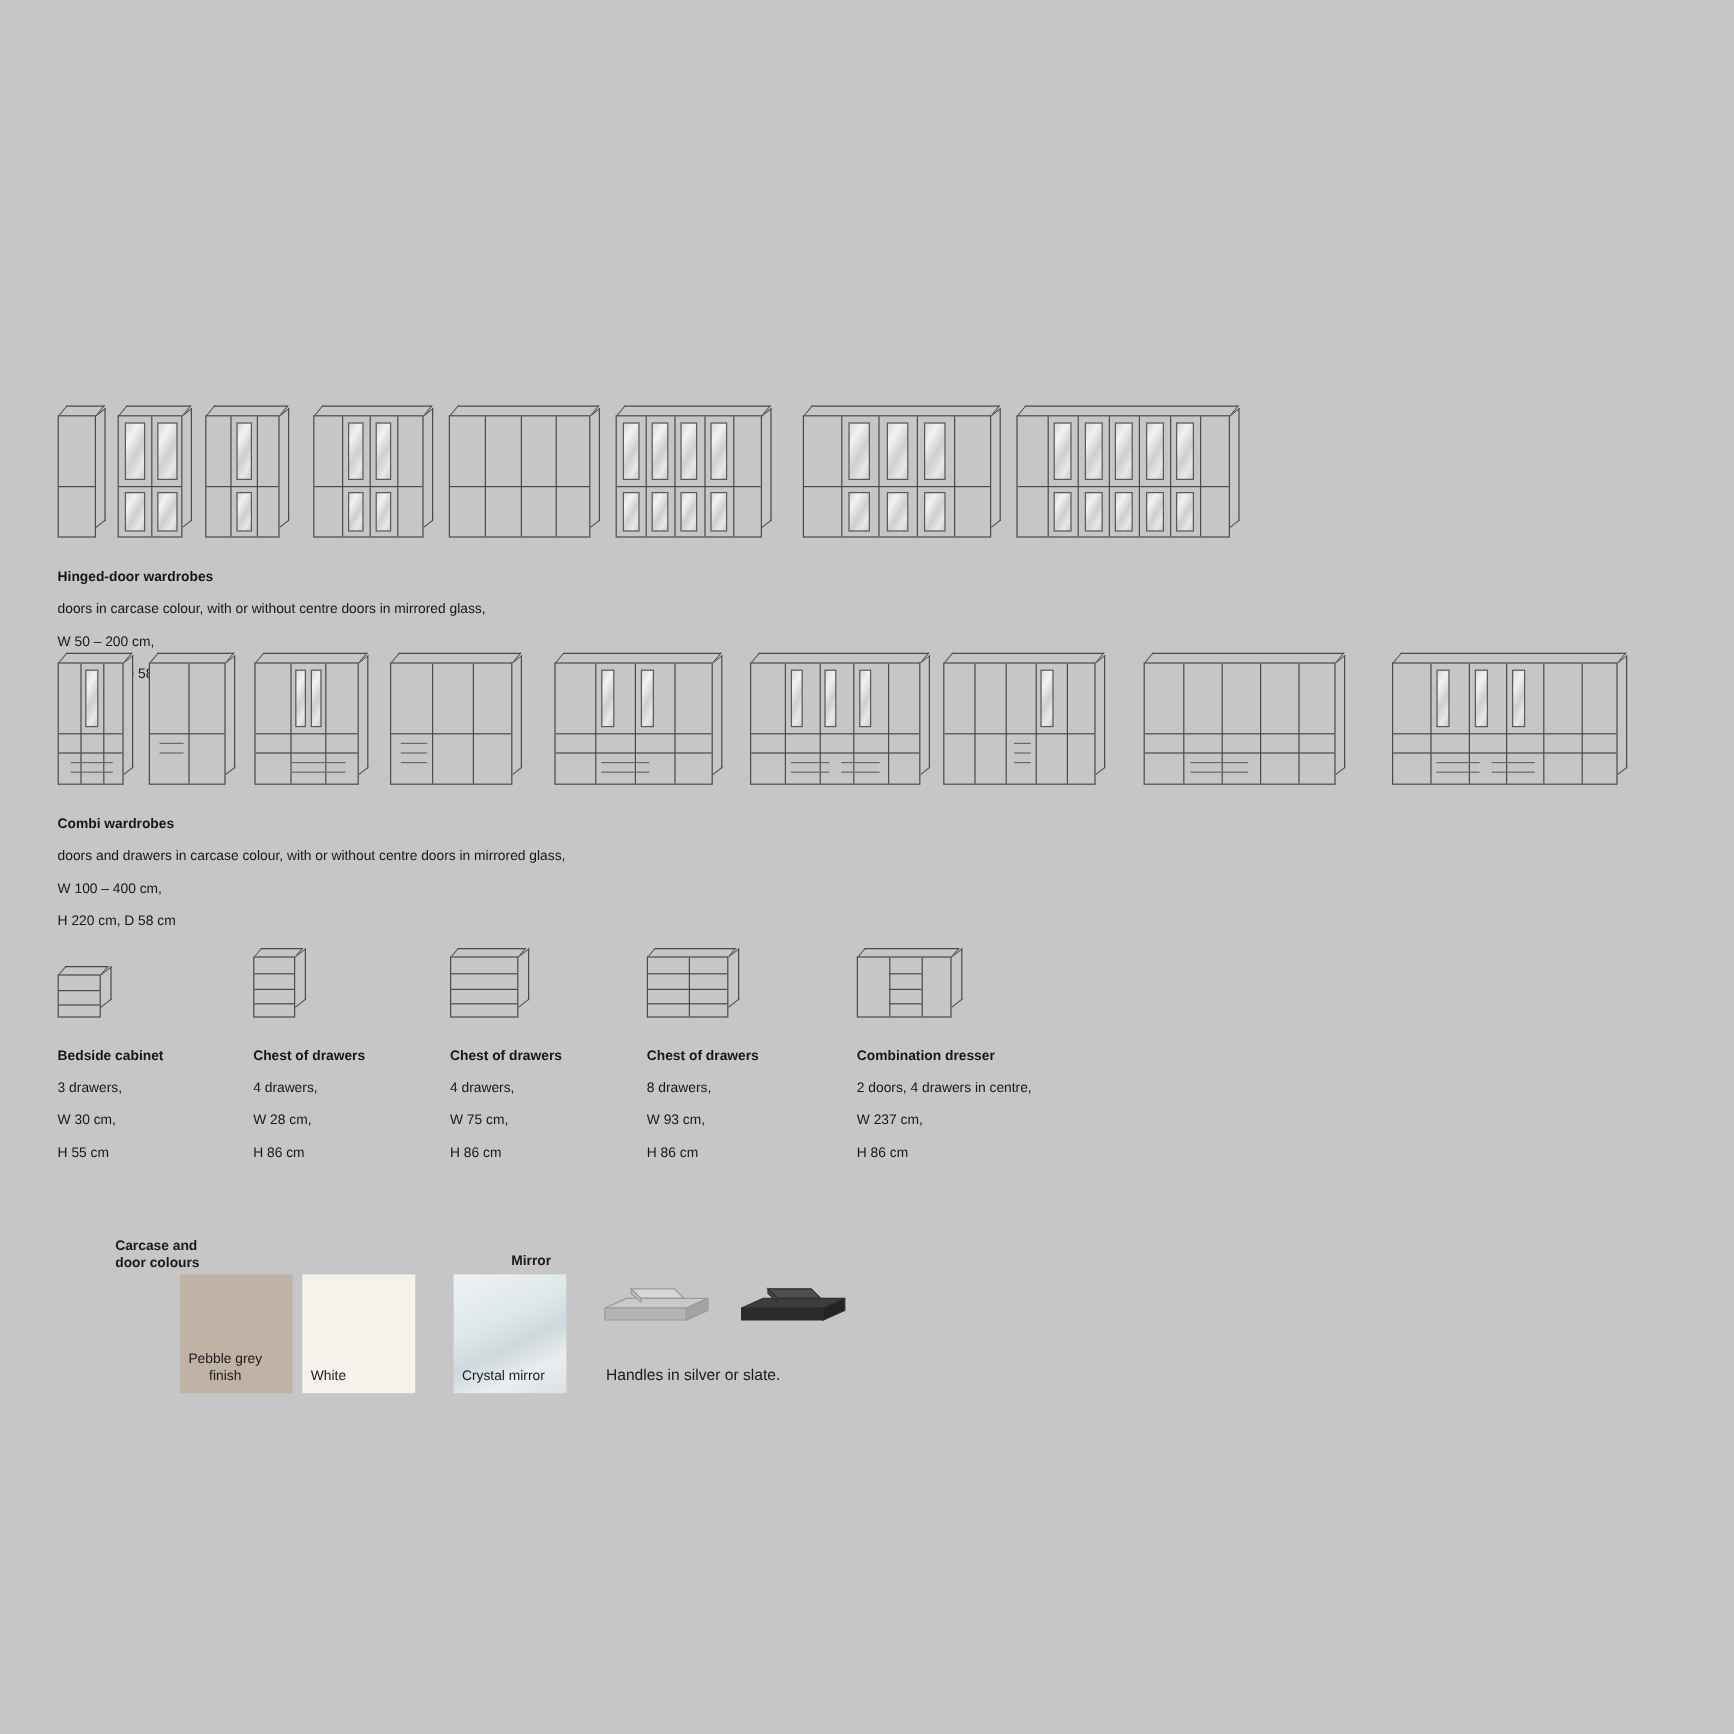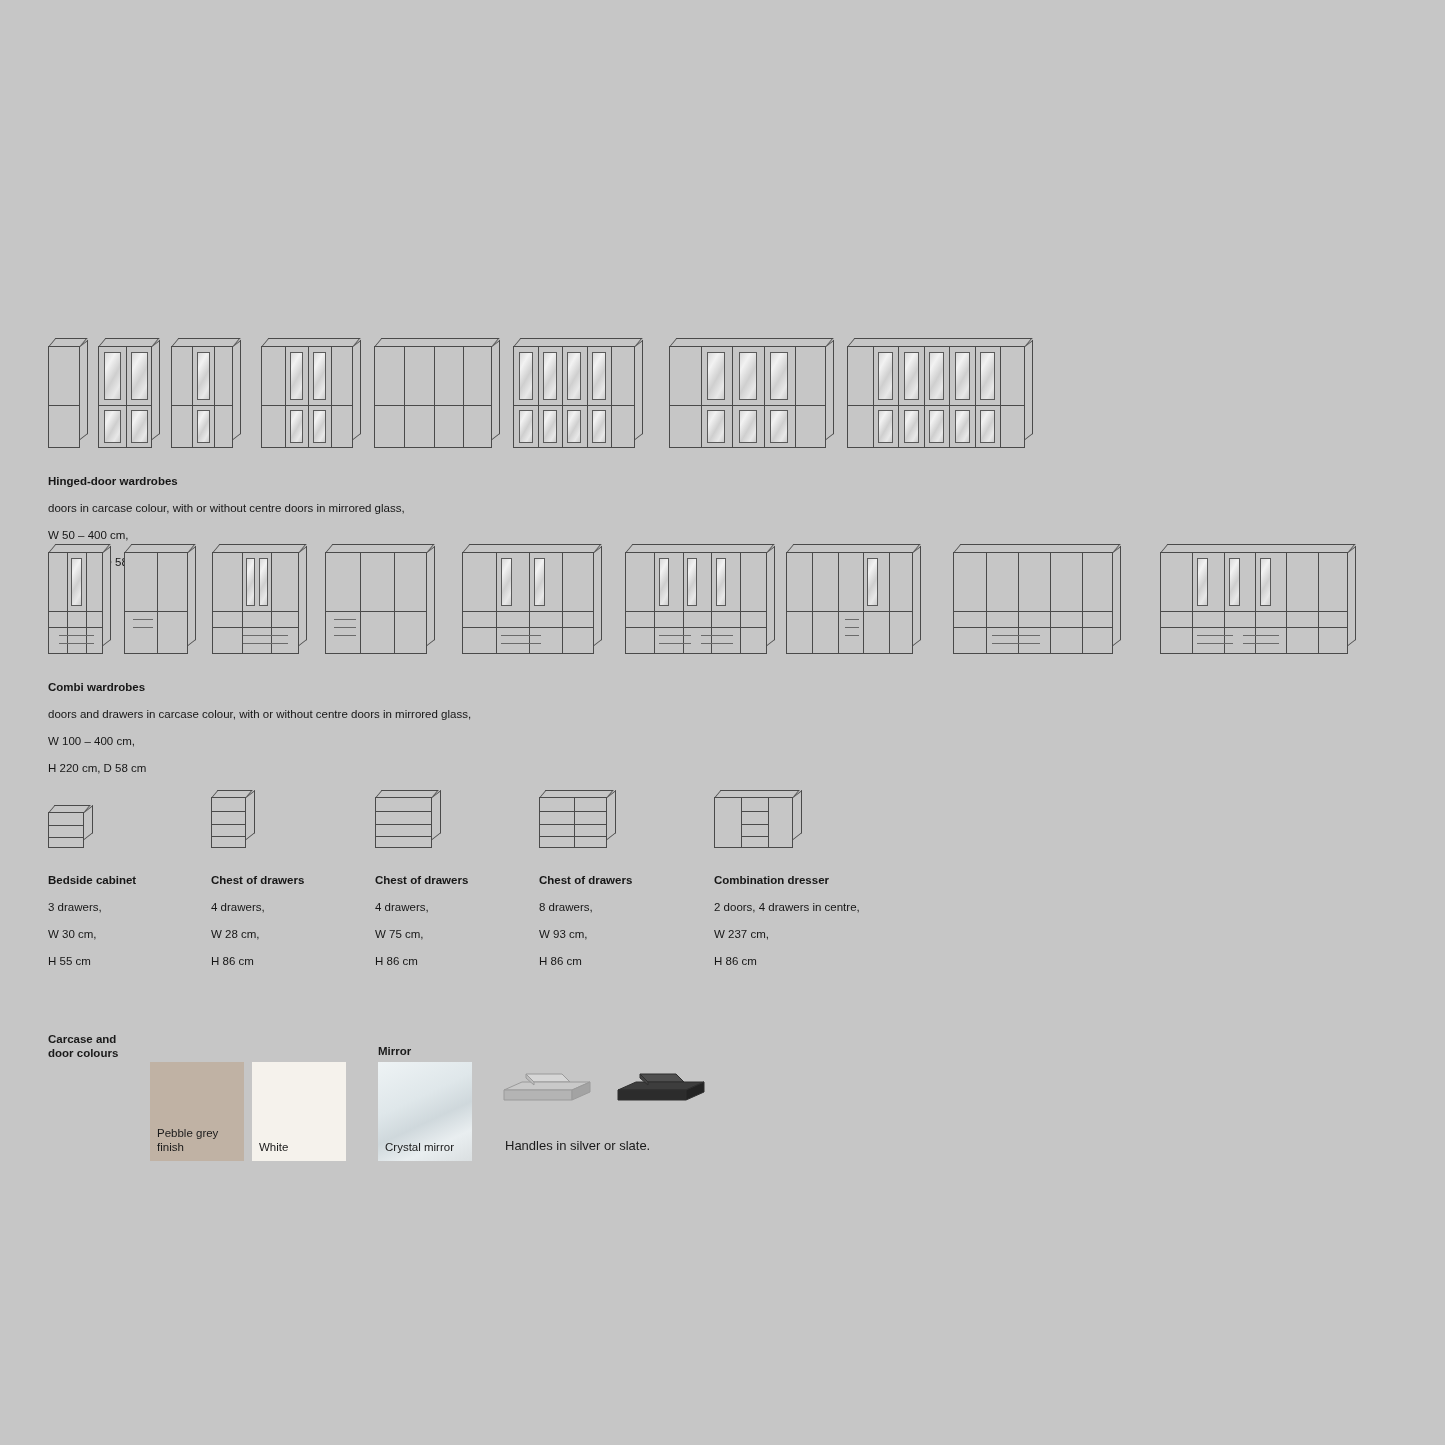--- a/index.html
+++ b/index.html
@@ -84,37 +84,39 @@
   .caption .ttl {
     font-weight: bold;
     display: block;
   }
   .caption .ln { display: block; }
 
   
   .swatch {
     position: absolute;
     box-sizing: border-box;
+    text-align: center;
   }
   .swatch .lbl {
     position: absolute;
     left: 7px;
     bottom: 7px;
     font-size: 11.5px;
     line-height: 13.5px;
   }
   .swatch .lbl.two {
     bottom: 7px;
   }
   .sect-title {
     position: absolute;
     font-size: 11.5px;
     line-height: 13.6px;
     font-weight: bold;
     white-space: pre-line;
+    margin-left: 48px;
   }
   .note {
     position: absolute;
     font-size: 13px;
     line-height: 13.6px;
   }
 
   
   .handle3d { position: absolute; }
 </style>
@@ -240,21 +242,21 @@
       <div class="mirror-panel" style="left:56px;top:63px;width:15px;height:33px;"></div>
       <div class="mirror-panel" style="left:81px;top:63px;width:15px;height:33px;"></div>
       <div class="mirror-panel" style="left:107px;top:63px;width:15px;height:33px;"></div>
       <div class="mirror-panel" style="left:132px;top:63px;width:15px;height:33px;"></div>
     </div>
   </div>
 
   <div class="caption" style="left:48px;top:461px;">
     <span class="ttl">Hinged-door wardrobes</span>
     <span class="ln">doors in carcase colour, with or without centre doors in mirrored glass,</span>
-    <span class="ln">W 50 – 400 cm,</span>
+    <span class="ln">W 50 – 200 cm,</span>
     <span class="ln">H 220 cm, D 58 cm</span>
   </div>
 
   <div class="unit" style="position:absolute;left:48px;top:544px;width:63px;height:110px;">
     <div class="top" style="left:0;top:0;width:55px;height:9px;transform:skewX(-40deg);transform-origin:bottom left;"></div>
     <div class="side" style="left:55px;top:8px;width:8px;height:94px;transform:skewY(-38deg);transform-origin:top left;"></div>
     <div class="front" style="top:8px;width:55px;height:102px;">
       <div class="vline" style="left:18px;"></div>
       <div class="vline" style="left:37px;"></div>
       <div class="hline" style="top:58px;"></div>

